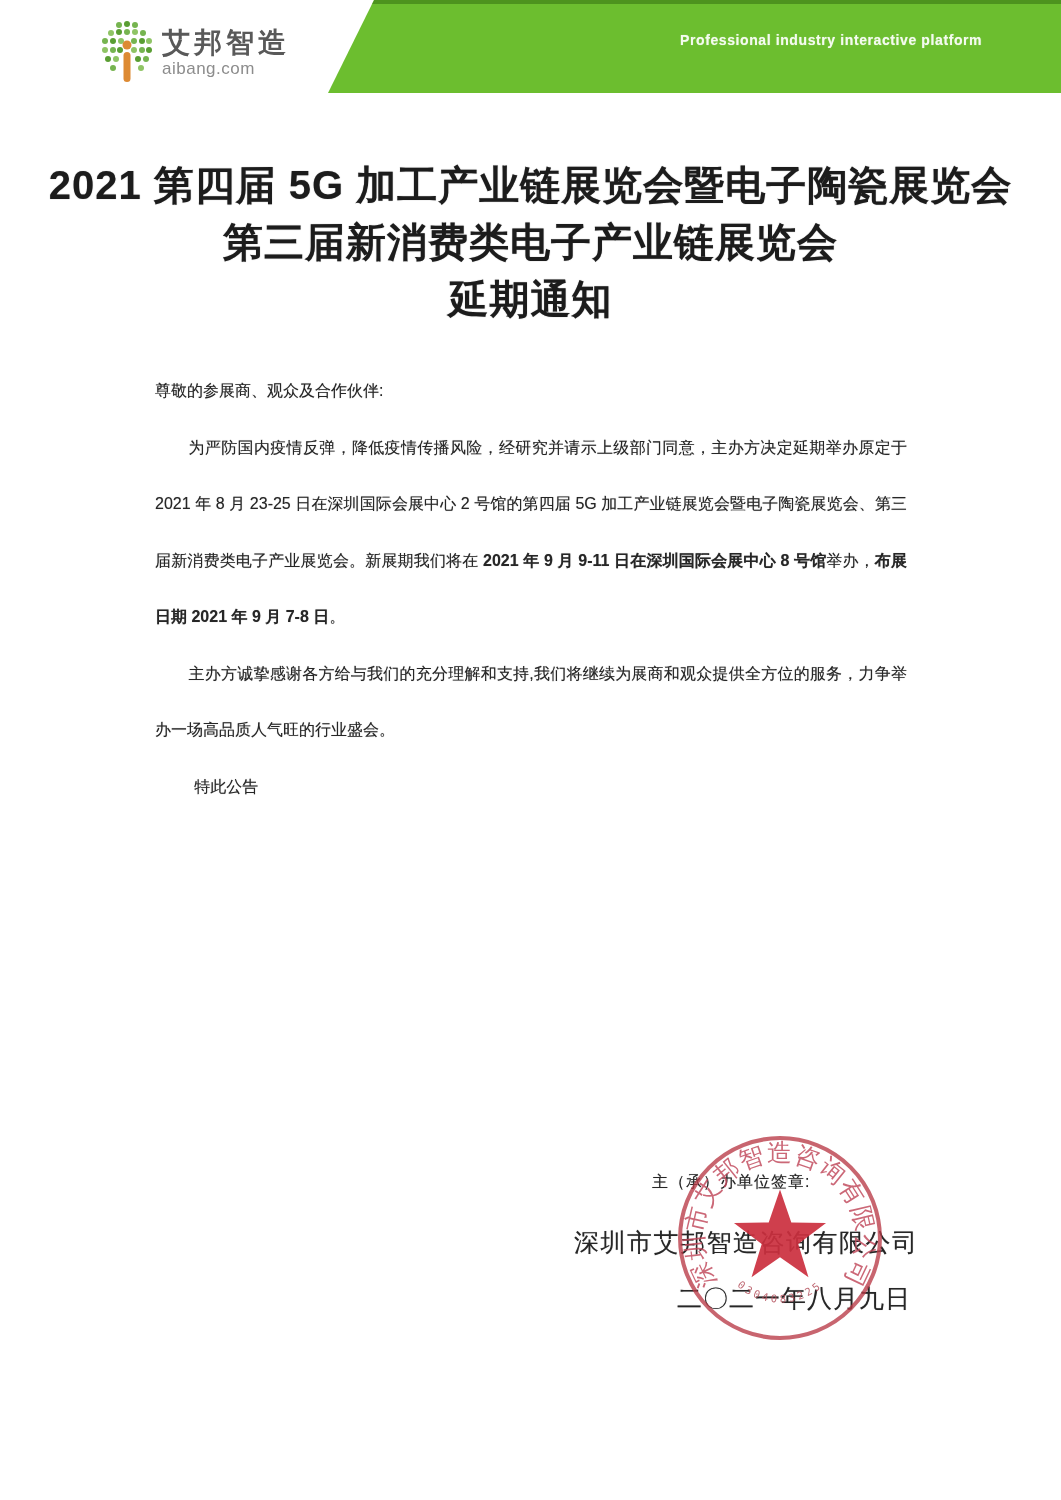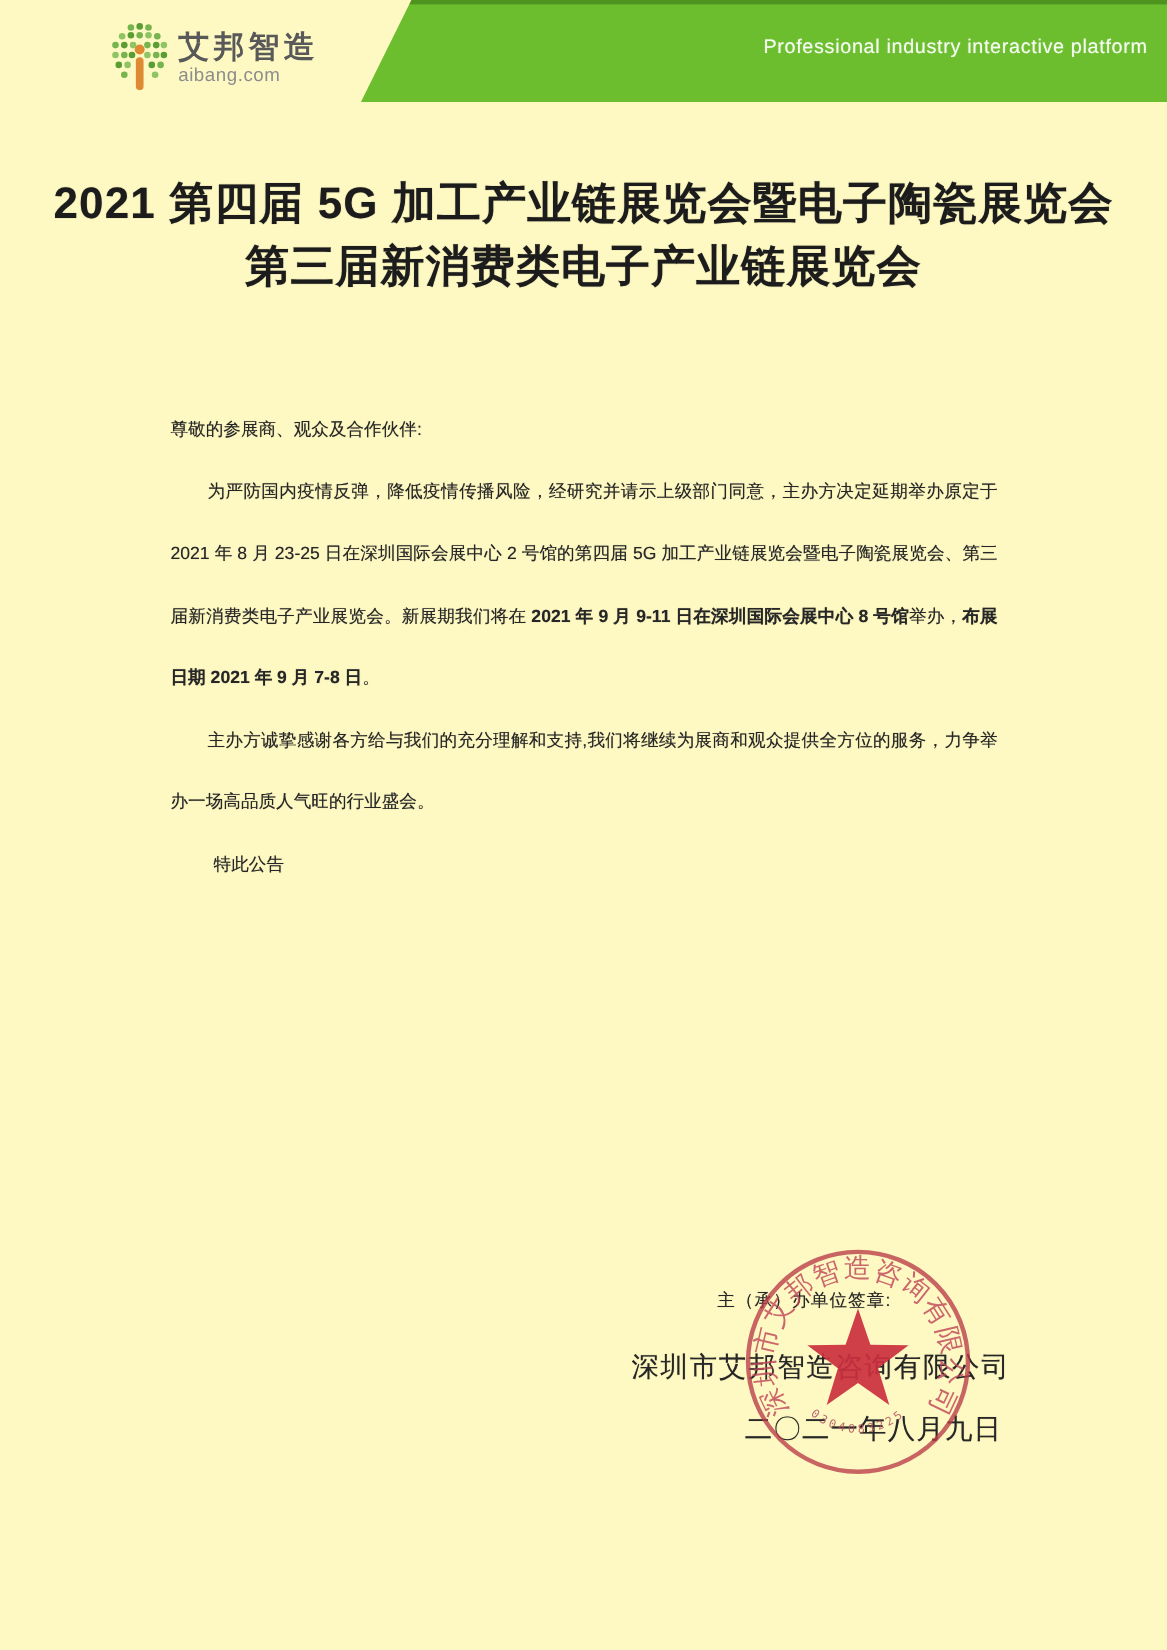--- a/index.html
+++ b/index.html
@@ -1,37 +1,37 @@
 <!DOCTYPE html>
 <html><head>
 <meta charset="utf-8">
 <style>
   * { margin:0; padding:0; box-sizing:border-box; }
   html,body { background:#e9e9e9; }
   body { font-family:"Liberation Sans", sans-serif; }
   .page {
     position:relative; width:1061px; height:1500px;
-    background:#fef9c3; overflow:hidden; margin:0 auto;
+    background:#ffffff; overflow:hidden; margin:0 auto;
     color:#262626;
   }
   
   .logo { position:absolute; left:101px; top:20px; display:flex; align-items:center; gap:9px; }
   .logo-mark { width:52px; height:66px; }
   .logo-text .cn { font-size:28px; font-weight:700; color:#595959; letter-spacing:4px; line-height:32px; }
   .logo-text .en { font-size:17px; color:#8c8c8c; line-height:20px; letter-spacing:.5px; }
   .banner {
     position:absolute; top:0; left:328px; right:0; height:93px;
     background:#6cbe2f;
     clip-path:polygon(46px 0, 100% 0, 100% 100%, 0 100%);
     display:flex; align-items:center;
   }
   .banner::before { content:""; position:absolute; top:0; left:0; right:0; height:4px; background:rgba(20,70,0,.35); }
   .banner-text {
-    position:absolute; left:366px; top:32px;
-    color:#f4fbef; font-size:18px; letter-spacing:.6px; font-weight:400;
+    position:absolute; left:352px; top:32px;
+    color:#f4fbef; font-size:14px; letter-spacing:.6px; font-weight:700;
     text-shadow:0 0 1px rgba(255,255,255,.6);
   }
   
   .title-block {
     position:absolute; top:157px; left:0; width:100%;
     text-align:center; font-size:40px; font-weight:700; color:#1c1c1c;
     line-height:57px; text-shadow:0 0 1px rgba(0,0,0,.45); letter-spacing:1px;
   }
   
   .doc-body {
@@ -97,20 +97,21 @@
     </div>
   </div>
 
   <div class="banner">
     <div class="banner-text">Professional industry interactive platform</div>
   </div>
 
   <div class="title-block">
     <div>2021 第四届 5G 加工产业链展览会暨电子陶瓷展览会</div>
     <div>第三届新消费类电子产业链展览会</div>
+    <div>延期通知</div>
   </div>
 
   <div class="doc-body">
     <p class="no-indent">尊敬的参展商、观众及合作伙伴:</p>
     <p><span>为严防国内疫情反弹，降低疫情传播风险，经研究并请示上级部门同意，主办方决定延期举办原定于 2021 年 8 月 23-25 日在深圳国际会展中心 2 号馆的第四届 5G 加工产业链展览会暨电子陶瓷展览会、第三届新消费类电子产业展览会。新展期我们将在 </span><b>2021 年 9 月 9-11 日在深圳国际会展中心 8 号馆</b><span>举办，</span><b>布展日期 2021 年 9 月 7-8 日</b><span>。</span></p>
     <p>主办方诚挚感谢各方给与我们的充分理解和支持,我们将继续为展商和观众提供全方位的服务，力争举办一场高品质人气旺的行业盛会。</p>
     <p class="closing">特此公告</p>
   </div>
 
   <div class="sig-line sig-1">主（承）办单位签章:</div>

